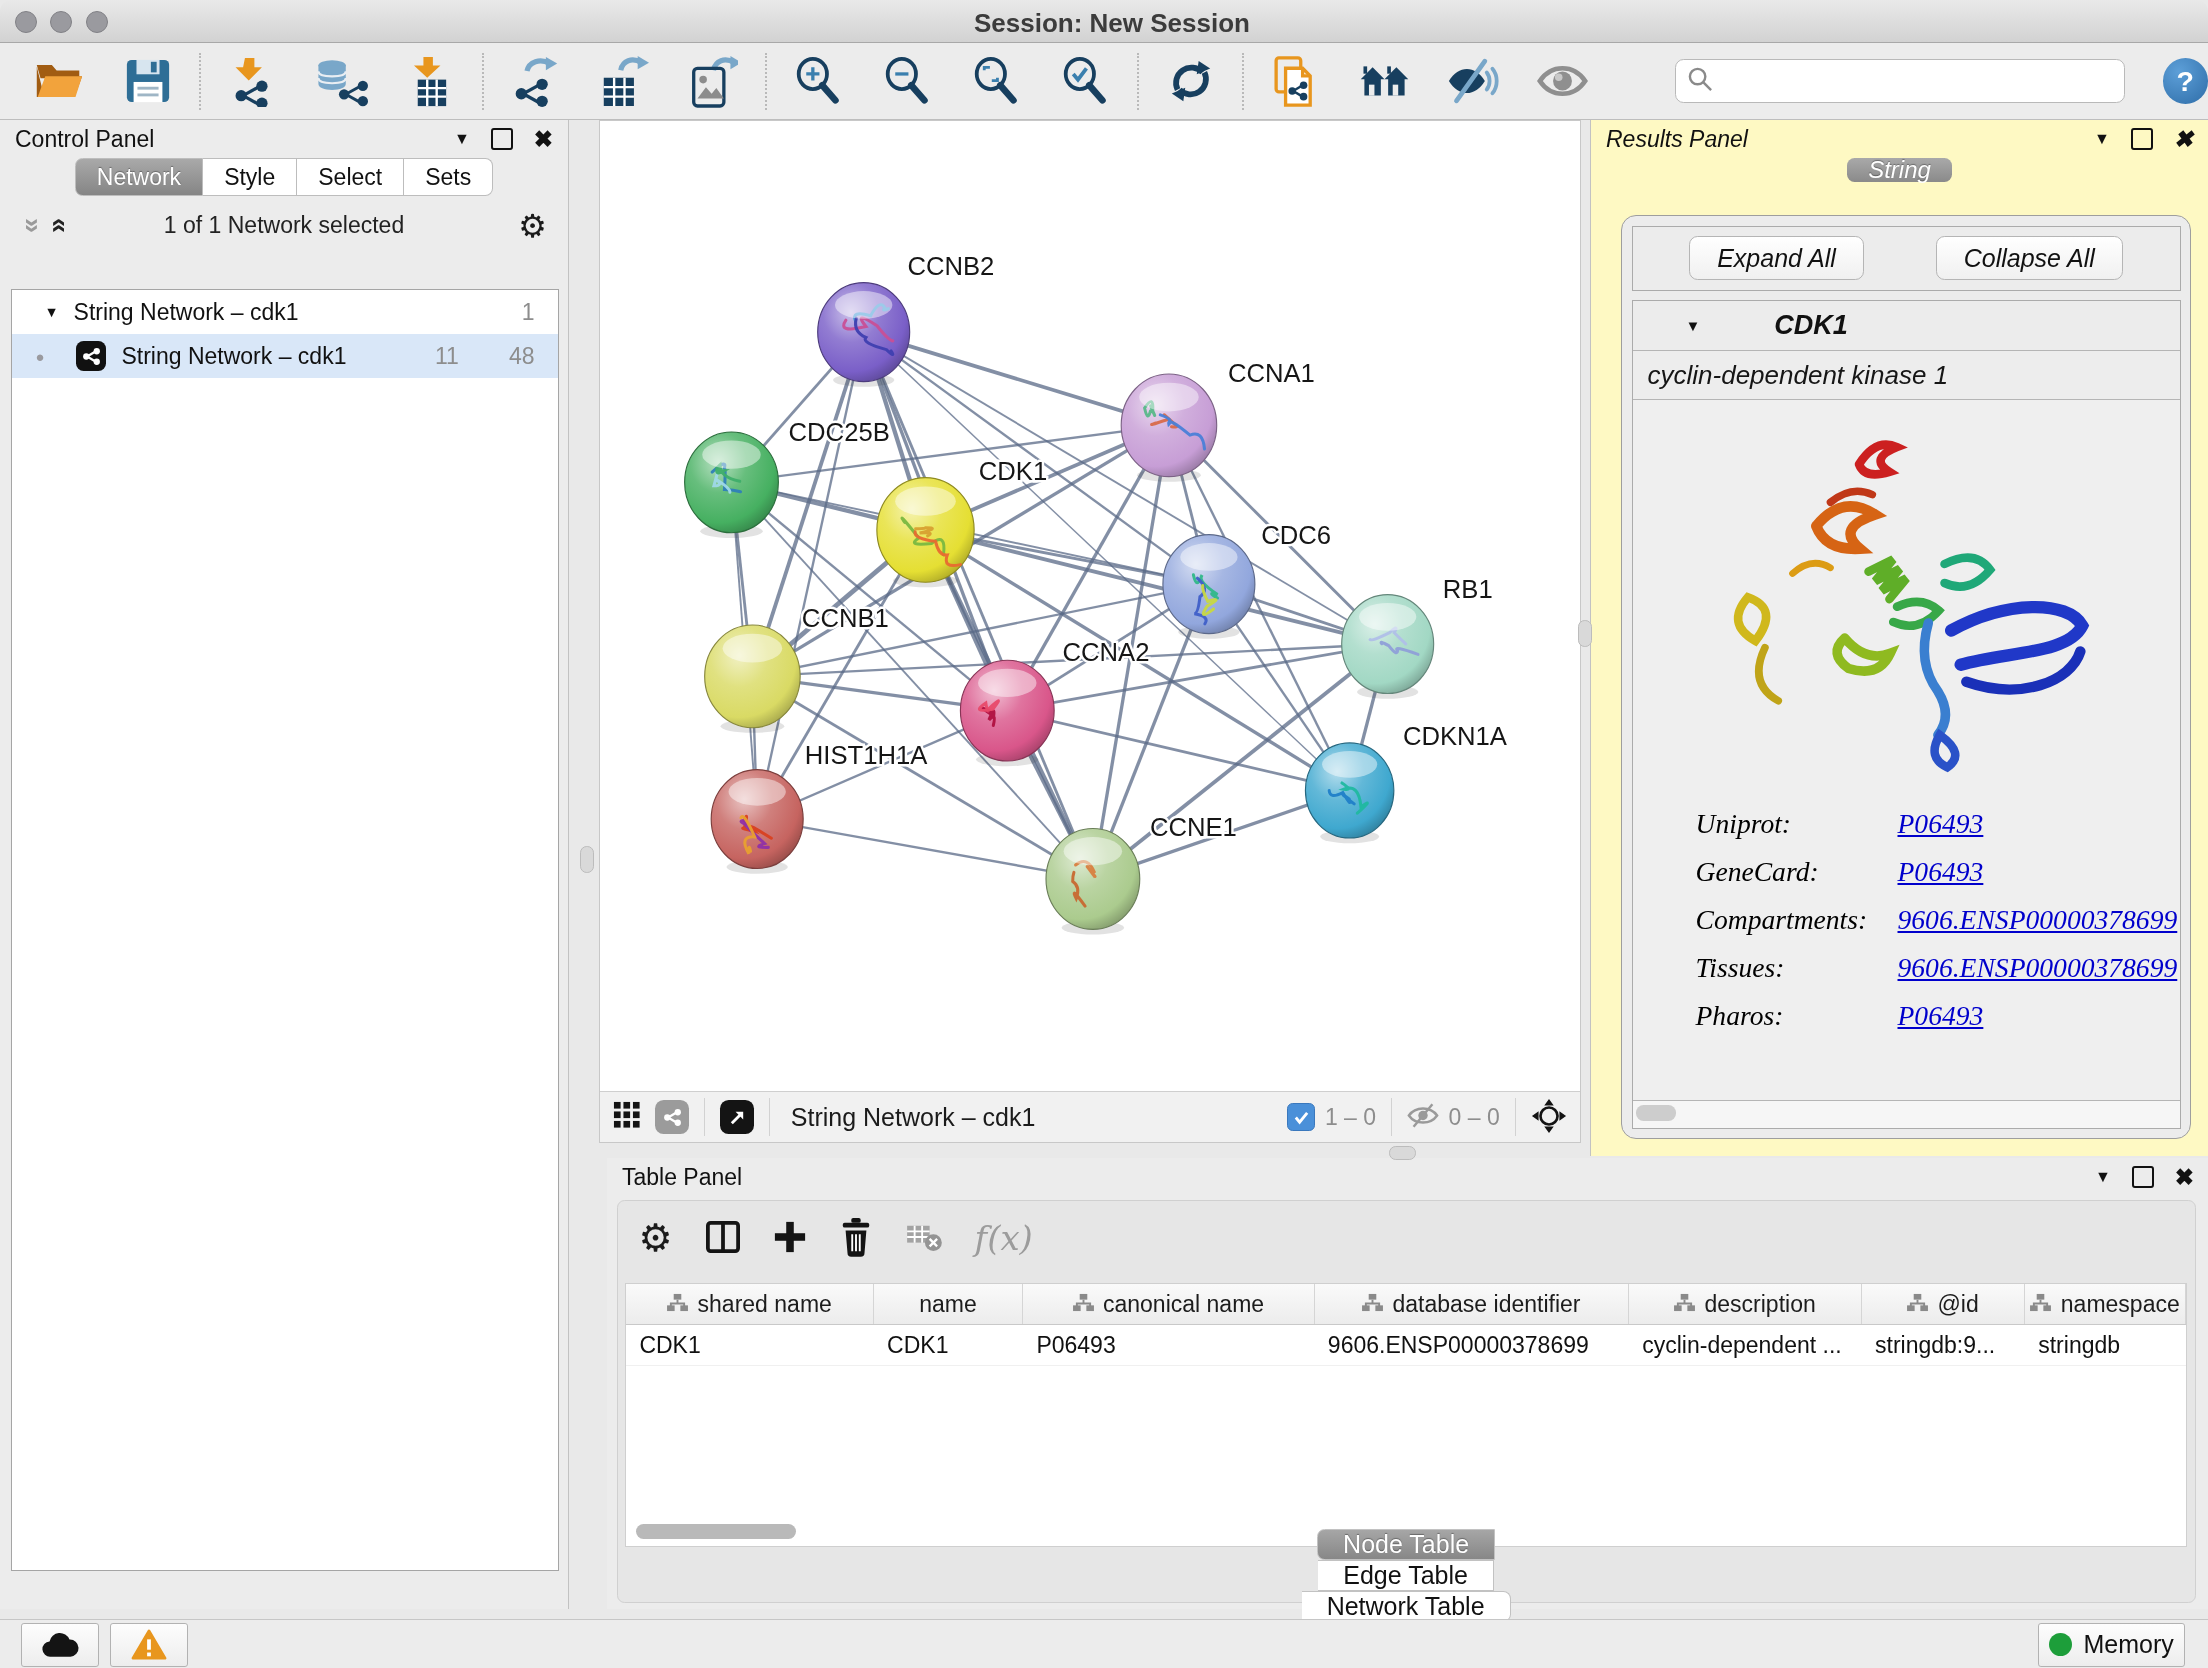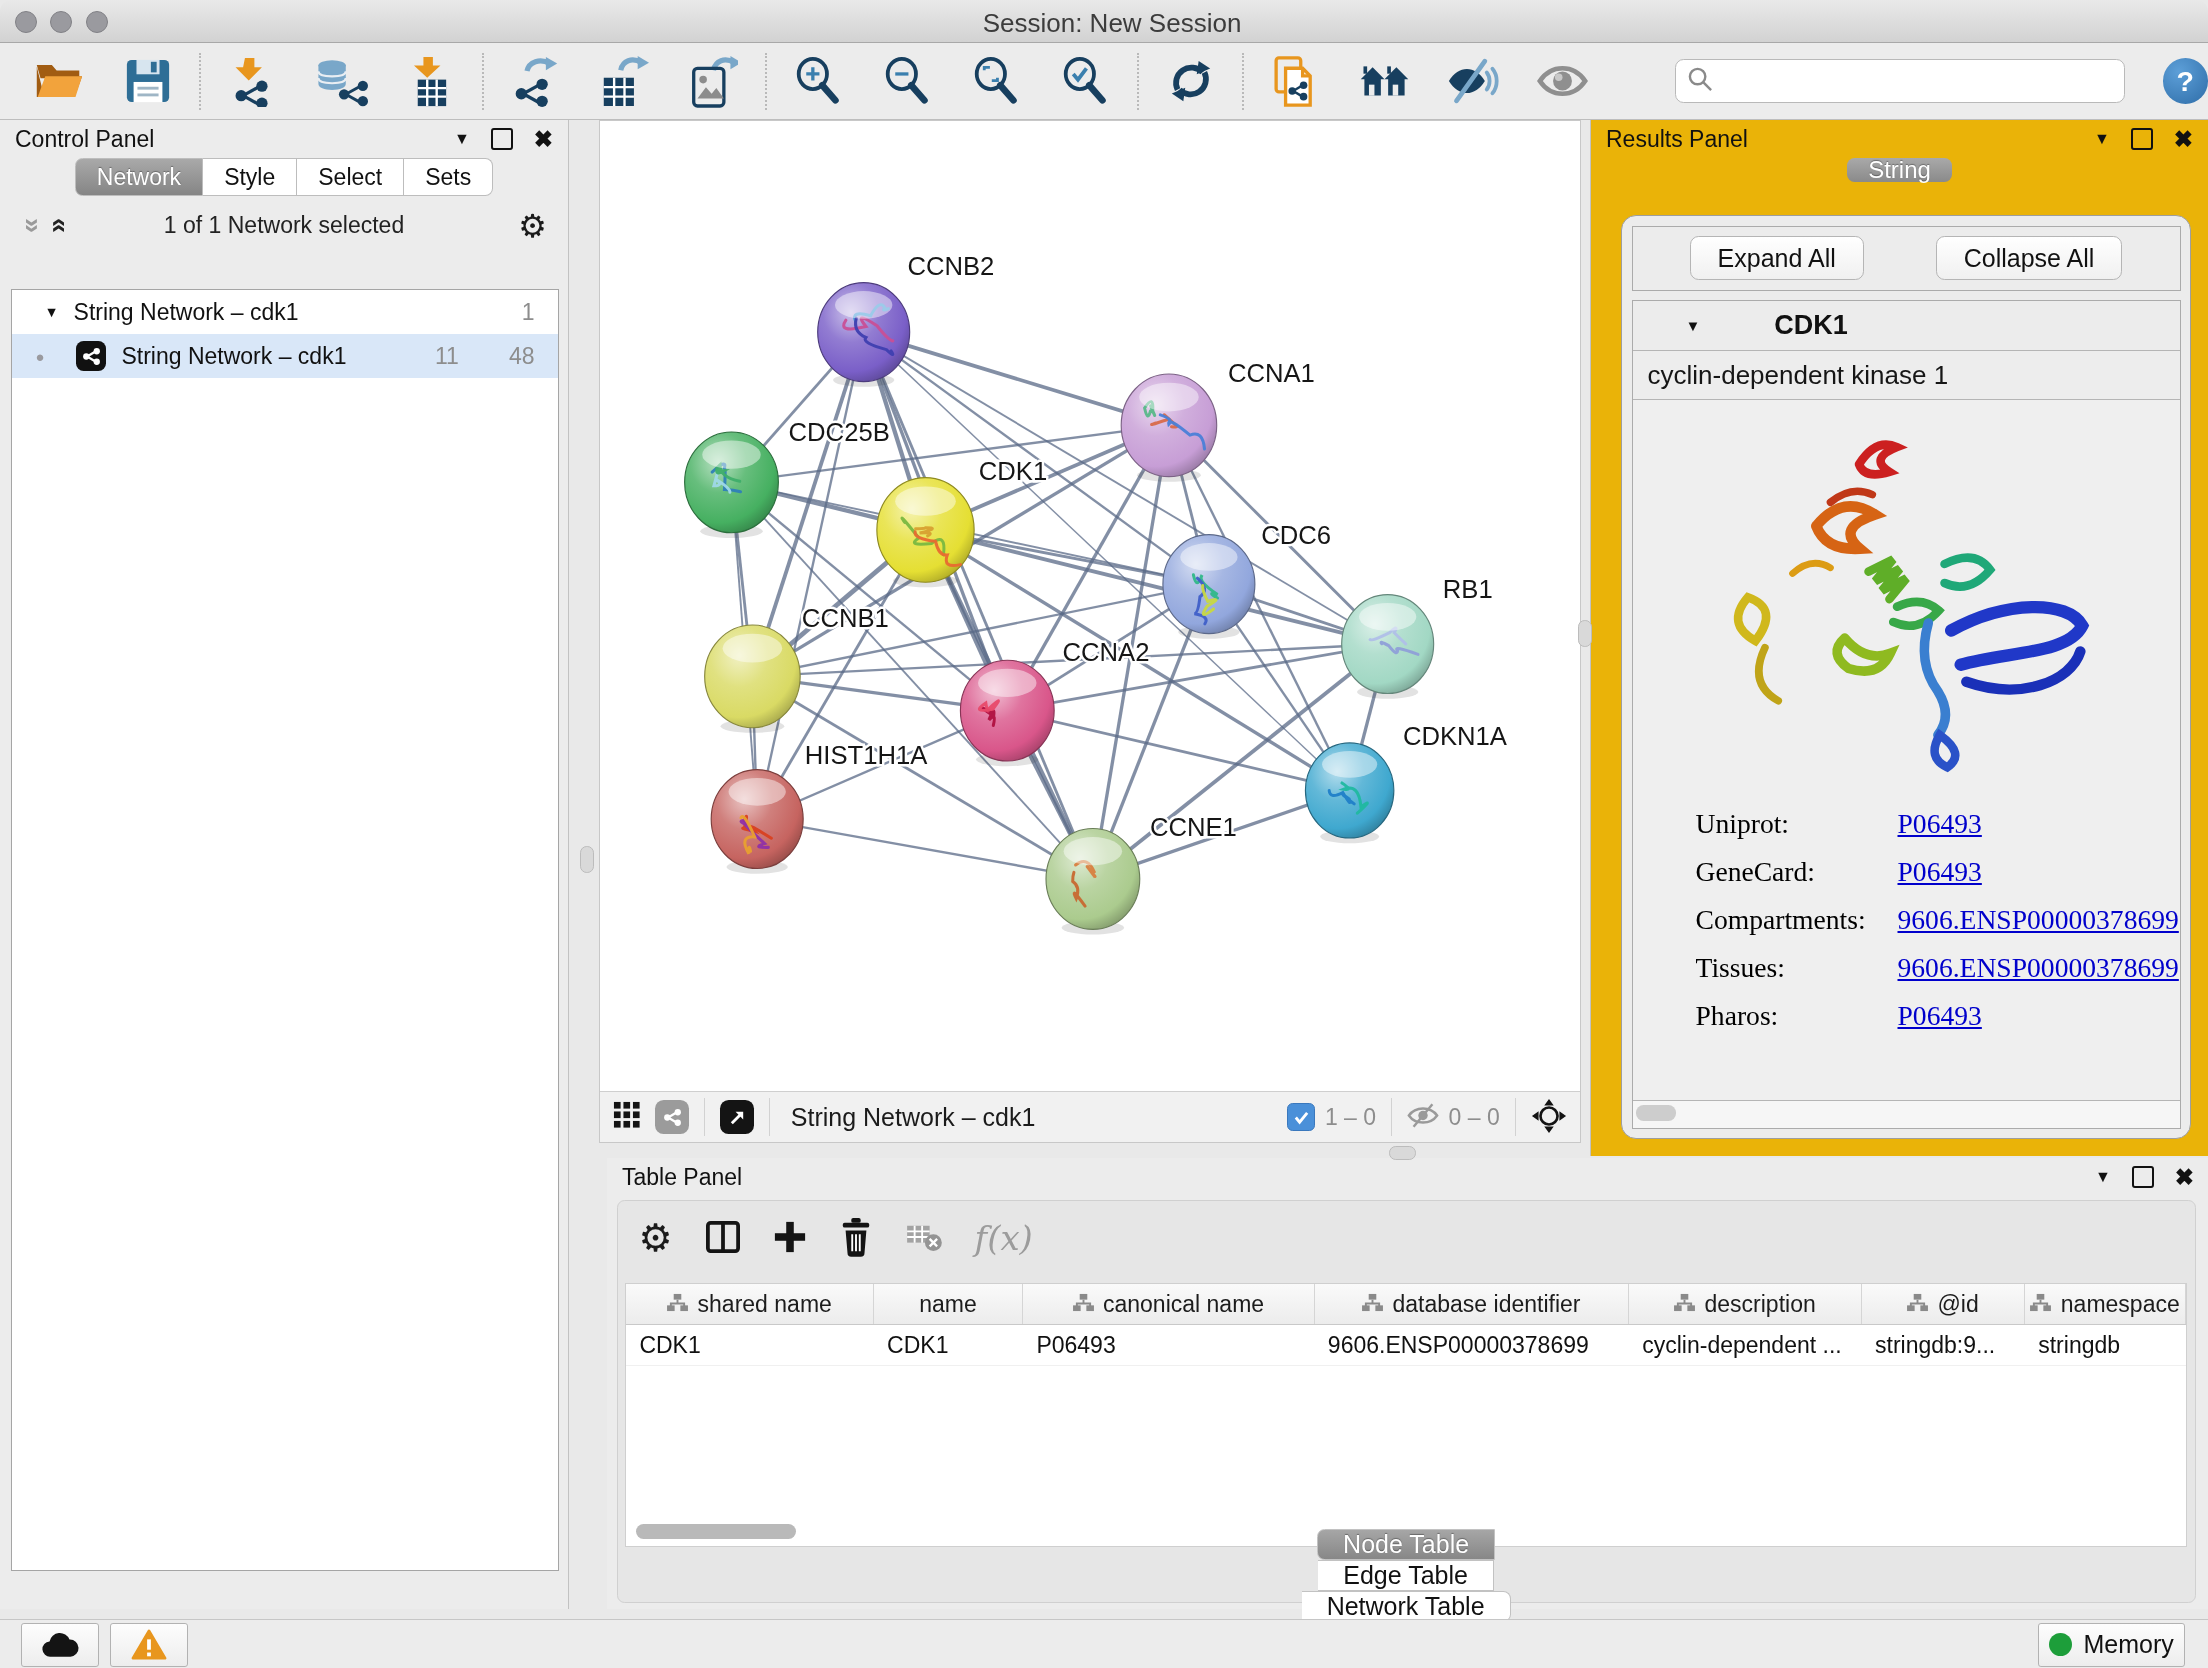--- a/index.html
+++ b/index.html
@@ -1,21 +1,21 @@
 <!DOCTYPE html>
 <html style="font-size:15px"><head>
 <meta charset="utf-8">
 <style>
   html,body{margin:0;padding:0;background:#d8d8d8;font-family:"Liberation Sans",sans-serif;-webkit-font-smoothing:antialiased;}
   #app{position:relative;width:2208px;height:1668px;background:#e9e9e9;overflow:hidden;}
   
   .titlebar{position:absolute;left:0;top:0;width:100%;height:42px;background:linear-gradient(#e9e9e9,#d2d2d2);border-bottom:1px solid #a8a8a8;border-radius:11.4px 11.4px 0 0;}
   .traffic{position:absolute;left:15px;top:10.5px;display:flex;gap:13.3px;}
   .tl{width:20px;height:20px;border-radius:50%;background:#9a9a9f;border:1px solid #818186;}
-  .win-title{position:absolute;left:16px;right:0;top:7.6px;text-align:center;font-size:26px;color:#3c3c3c;}
+  .win-title{position:absolute;left:16px;right:0;top:7.6px;text-align:center;font-size:26px;color:#3c3c3c;font-weight:bold;}
   
   .toolbar{position:absolute;left:0;top:43px;width:100%;height:77px;background:#ececec;border-bottom:1px solid #bdbdbd;display:flex;align-items:center;padding-left:32px;box-sizing:border-box;}
   .tb-group{display:flex;align-items:center;gap:36px;}
   .tb-btn{width:53px;height:53px;display:flex;align-items:center;justify-content:center;}
   .tb-sep{height:57px;border-left:2.9px dotted #b9b9b9;margin:0 25px;}
   .searchbox{margin-left:86px;width:455px;height:44px;background:#fff;border:1.4px solid #b9b9b9;border-radius:8.6px;display:flex;align-items:center;padding-left:11.4px;box-sizing:border-box;}
   .help-btn{margin-left:38px;width:46px;height:46px;border-radius:50%;background:radial-gradient(circle at 35% 30%,#5d9fd8,#2e6da8);display:flex;align-items:center;justify-content:center;color:#fff;font-size:28.5px;font-weight:bold;}
   
   .panel-hdr{display:flex;align-items:center;padding:5.7px 15px 0 15px;font-size:23px;color:#111;}
   .hdr-icons{margin-left:auto;display:flex;align-items:center;gap:21px;}
@@ -49,21 +49,21 @@
   .net-toolbar{position:absolute;left:0;bottom:0;width:100%;height:51px;background:#f1f1f1;border-top:1px solid #cfcfcf;display:flex;align-items:center;box-sizing:border-box;padding:0 13.3px;}
   .nt-sep{height:38px;border-left:1px solid #d2d2d2;margin:0 15px;}
   .nt-title{font-size:25px;color:#1b1b1b;margin-left:5.7px;}
   .nt-right{margin-left:auto;display:flex;align-items:center;}
   .nt-cnt{font-size:23px;color:#8d8d8d;margin-left:9.5px;}
   .checkbox{width:26px;height:26px;border-radius:5.7px;background:#4a90d9;border:1px solid #3a78bd;display:flex;align-items:center;justify-content:center;}
   .share-btn{width:34px;height:34px;border-radius:8.6px;background:#9b9b9b;display:flex;align-items:center;justify-content:center;margin-left:13.3px;}
   .fwd-btn{width:34px;height:34px;border-radius:8.6px;background:#141414;display:flex;align-items:center;justify-content:center;}
   .nlabel{font-size:27px;font-weight:500;fill:#161616;stroke:#ffffff;stroke-width:5px;paint-order:stroke;font-family:"Liberation Sans",sans-serif;}
   
-  #results-panel{position:absolute;left:1590px;top:120px;width:618px;height:1036px;background:#eab308;border-left:1px solid #c2c2c2;box-sizing:border-box;}
+  #results-panel{position:absolute;left:1590px;top:120px;width:618px;height:1036px;background:#fef9c3;border-left:1px solid #c2c2c2;box-sizing:border-box;font-style:italic;}
   .string-tab{position:absolute;left:0;right:0;top:38px;display:flex;justify-content:center;}
   .string-tab .tabbtn{min-width:105px;height:24px;background:linear-gradient(#a9a9a9,#8a8a8a);border-radius:7.6px;color:#fff;font-size:24px;display:flex;align-items:center;justify-content:center;text-shadow:0 -1px 1px rgba(0,0,0,.35);}
   .rp-box{position:absolute;left:30px;right:17px;top:95px;bottom:17px;border:1.9px solid #9e9e9e;border-radius:15px;background:#ececec;padding:9.5px;box-sizing:border-box;display:flex;flex-direction:column;}
   .rp-expand{border:1.9px solid #ababab;height:63px;display:flex;align-items:center;justify-content:center;gap:72px;margin-bottom:9.5px;}
   .rp-btn{background:linear-gradient(#ffffff,#f0f0f0);border:1.4px solid #b5b5b5;border-radius:8.6px;font-size:25px;color:#111;padding:6.7px 27px;}
   .cdk-box{flex:1;border:1.9px solid #ababab;display:flex;flex-direction:column;min-height:0;}
   .cdk-hdr{height:49px;display:flex;align-items:center;font-size:27px;font-weight:bold;color:#111;}
   .cdk-hdr .caret{font-size:15px;margin-left:53px;font-weight:normal;}
   .cdk-hdr .nm{margin-left:74px;}
   .cdk-desc{border-top:1.4px solid #b5b5b5;border-bottom:1.4px solid #b5b5b5;padding:8.6px 15px;font-size:26px;color:#161616;background:#ededed;}

